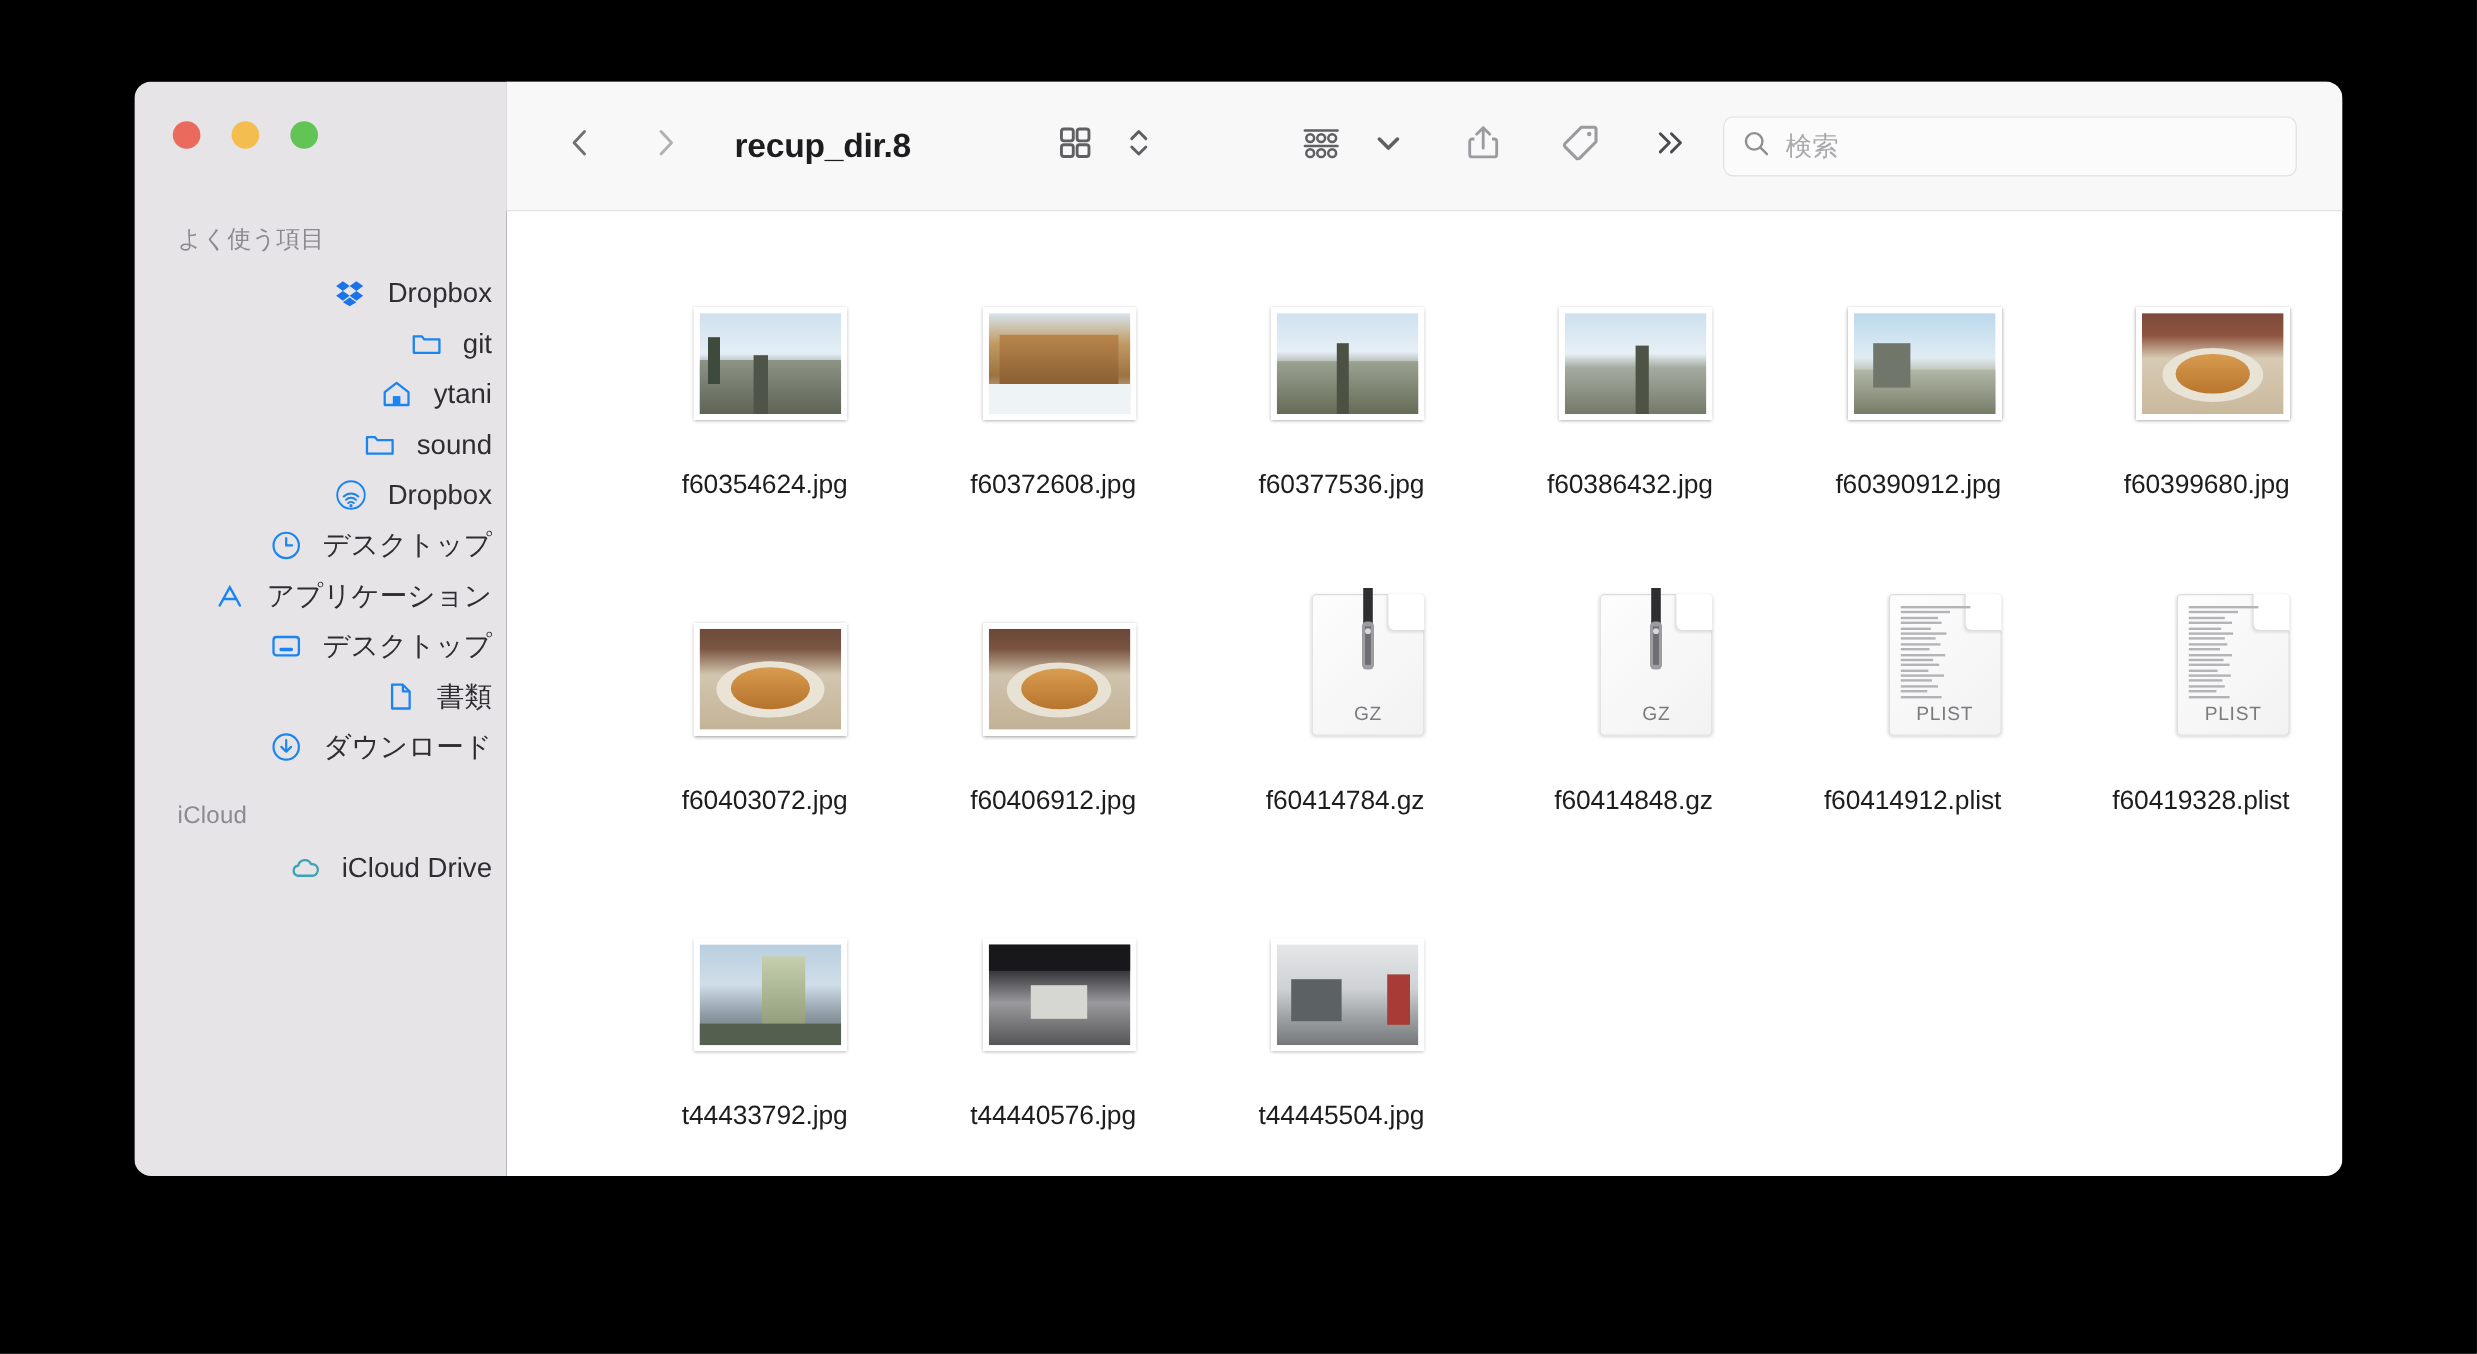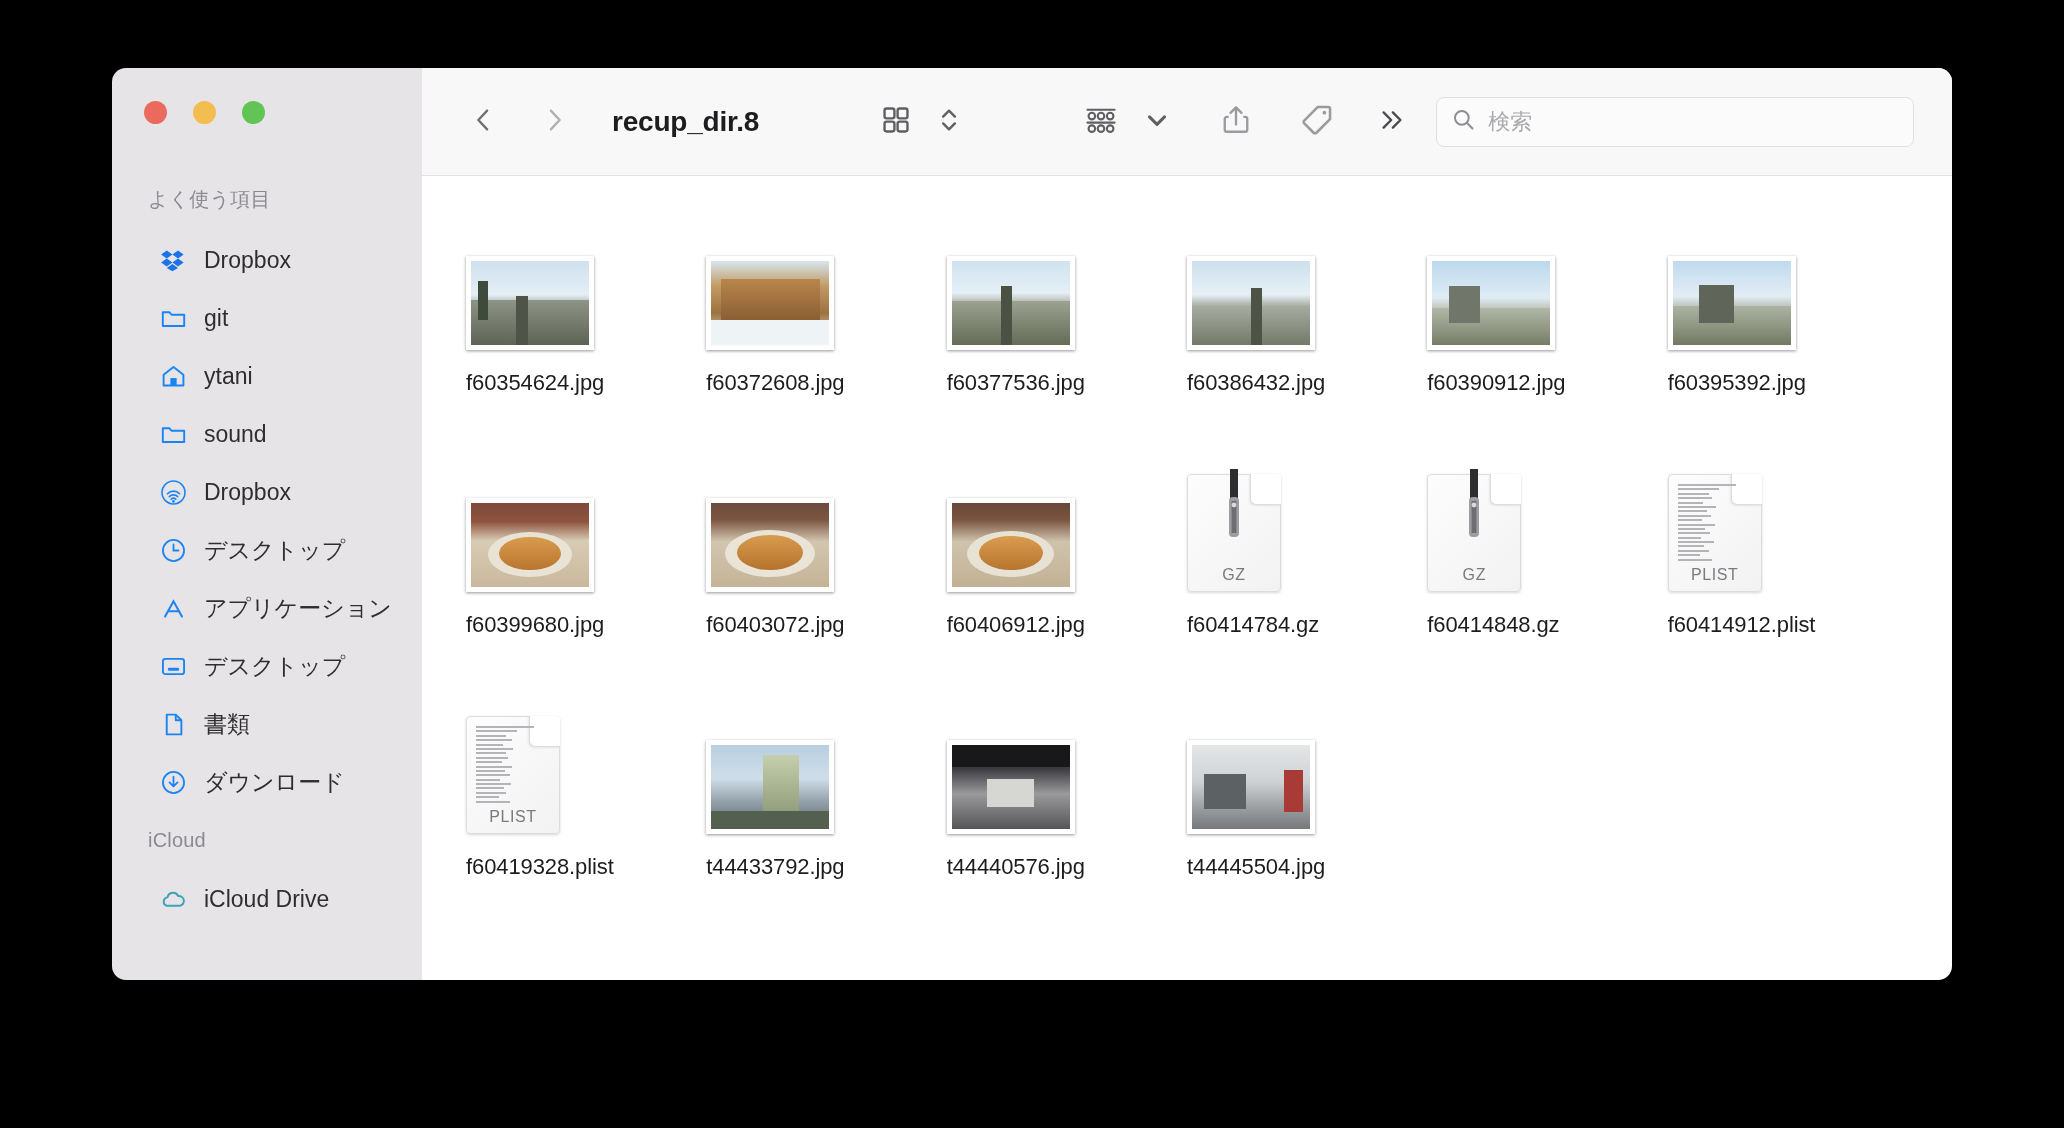--- a/index.html
+++ b/index.html
@@ -61,21 +61,22 @@
     font-weight: 400;
     letter-spacing: 0.2px;
   }
   .sb-item {
     display: flex;
     align-items: center;
     height: 42px;
     padding-left: 36px;
     gap: 17px;
     border-radius: 7px;
-    margin: 16px 12px 0 12px;
+    margin: 0 12px 0 12px;
+    justify-content: flex-end;
   }
   .sb-item .sb-label {
     font-size: 23px;
     color: #2e2e31;
     white-space: nowrap;
     letter-spacing: 0px;
   }
   .sb-icon {
     width: 27px;
     height: 27px;
@@ -160,21 +161,22 @@
   }
   .grid {
     display: grid;
     grid-template-columns: repeat(6, 1fr);
     row-gap: 74px;
     padding: 0 44px;
   }
   .cell {
     display: flex;
     flex-direction: column;
-    align-items: flex-start;
+    align-items: flex-end;
+    gap: 21px;
   }
   .thumb-wrap {
     height: 122px;
     display: flex;
     align-items: flex-end;
     justify-content: center;
   }
   .photo {
     width: 118px;
     height: 84px;
@@ -538,29 +540,20 @@
         <div class="cell">
           <div class="thumb-wrap">
             <div class="photo" style="background:linear-gradient(180deg,#bcd9ec 0%,#dfecf4 44%,#c3c7bd 56%,#8e9484 100%);">
               <div style="position:absolute;left:0;top:56%;width:100%;height:44%;background:linear-gradient(180deg,#b2b8a8,#767d66);"></div>
               <div style="position:absolute;left:14%;top:30%;width:26%;height:44%;background:#70776a;"></div>
             </div>
           </div>
           <div class="fname">f60390912.jpg</div>
         </div>
 
-        <div class="cell">
-          <div class="thumb-wrap">
-            <div class="photo" style="background:linear-gradient(180deg,#c0dbed 0%,#e2edf5 42%,#b8bcb2 56%,#8b9181 100%);">
-              <div style="position:absolute;left:0;top:54%;width:100%;height:46%;background:linear-gradient(180deg,#adb3a3,#737a63);"></div>
-              <div style="position:absolute;left:22%;top:28%;width:30%;height:46%;background:#5f6659;"></div>
-            </div>
-          </div>
-          <div class="fname">f60395392.jpg</div>
-        </div>
 
         <div class="cell">
           <div class="thumb-wrap">
             <div class="photo" style="background:linear-gradient(180deg,#7d4a3a 0%,#8e5440 22%,#d8cbb4 45%,#c9b89c 100%);">
               <div style="position:absolute;left:14%;top:34%;width:72%;height:54%;border-radius:50%;background:#e9e3d6;"></div>
               <div style="position:absolute;left:24%;top:40%;width:52%;height:40%;border-radius:50%;background:linear-gradient(180deg,#d79b4e,#b9762e);"></div>
             </div>
           </div>
           <div class="fname">f60399680.jpg</div>
         </div>

